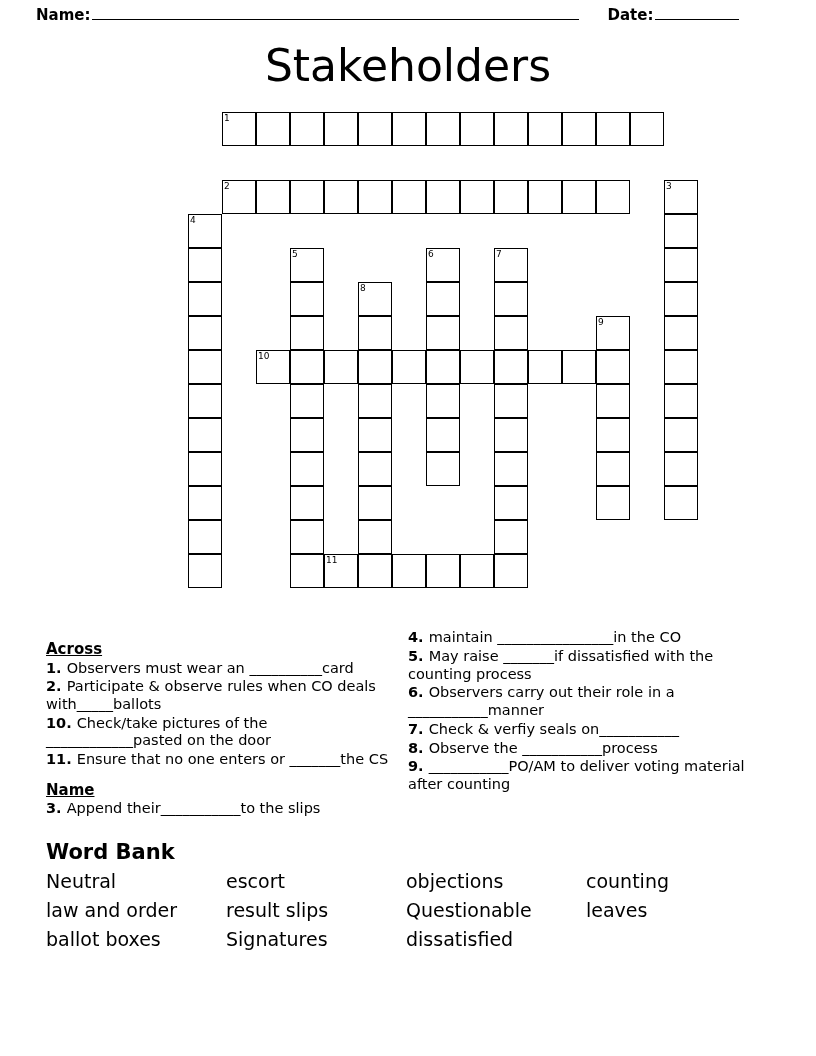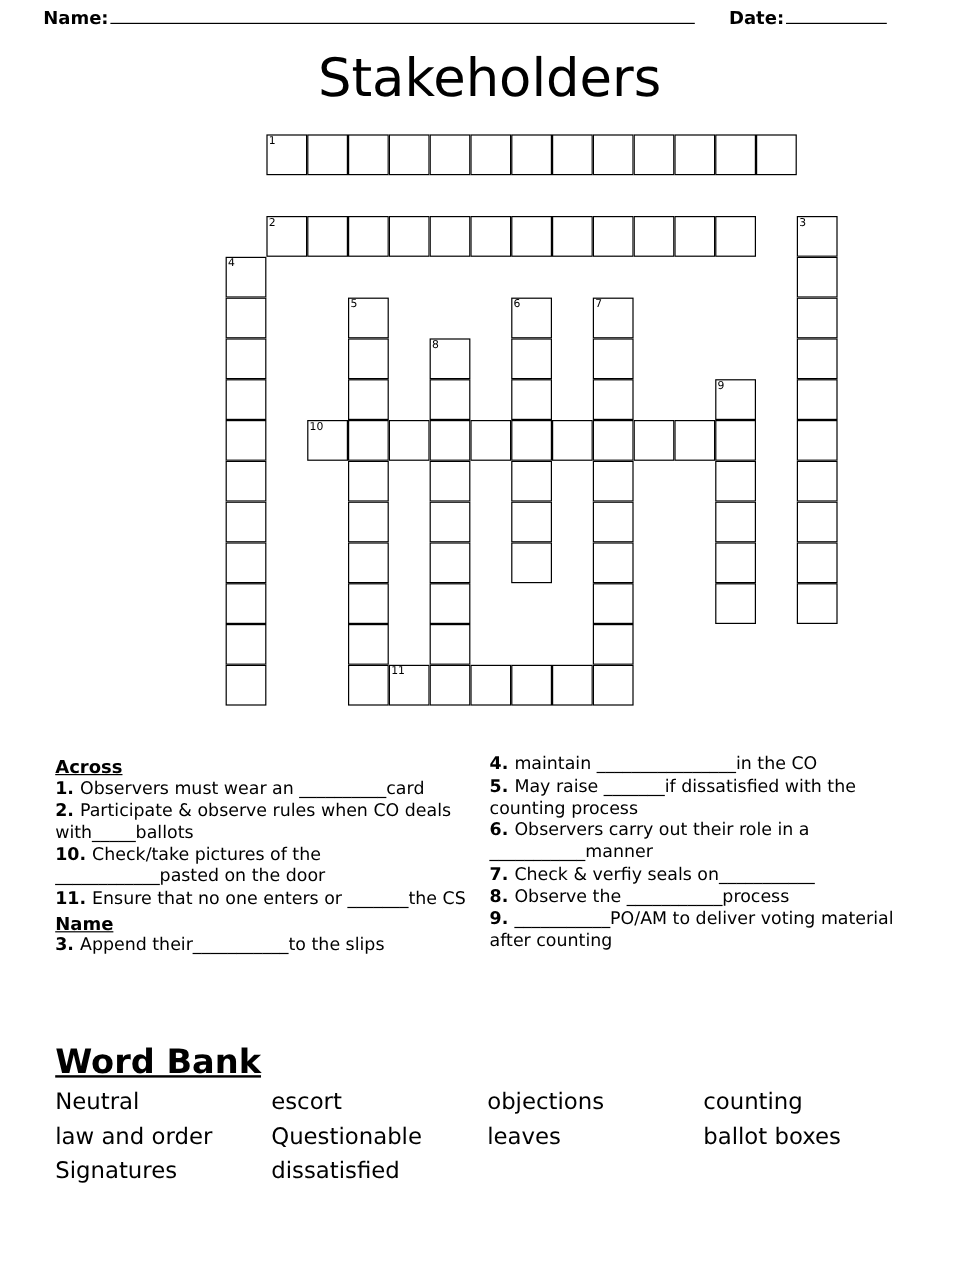--- a/index.html
+++ b/index.html
@@ -87,42 +87,40 @@
   .clue-col {
     position: absolute;
     top: 0;
   }
   .col-left { left: 10px; width: 352px; }
   .col-right { left: 372px; width: 360px; }
   .clue-head {
     font-weight: bold;
     text-decoration: underline;
     font-size: 15px;
-    margin: 2px 0 1px 0;
+    margin: 12px 0 1px 0;
     display: block;
   }
   .clue {
     margin: 1px 0;
     display: block;
   }
   .clue b { font-weight: bold; }
 
   
   .wordbank {
     position: absolute;
     left: 46px;
     top: 840px;
     width: 720px;
   }
   .wb-title {
     font-weight: bold;
-    text-decoration: underline;
-    font-size: 28px;
+    font-size: 21px;
     margin-bottom: 6px;
-    margin-top: 28px;
   }
   .wb-grid {
     display: grid;
     grid-template-columns: 180px 180px 180px 180px;
     row-gap: 7px;
     font-size: 19px;
   }
   .wb-item { white-space: nowrap; }
 </style>
 </head>
@@ -289,20 +287,21 @@
   </div>
 
   <div class="wordbank">
     <div class="wb-title">Word Bank</div>
     <div class="wb-grid" id="wb-grid">
         <div class="wb-item">Neutral</div>
         <div class="wb-item">escort</div>
         <div class="wb-item">objections</div>
         <div class="wb-item">counting</div>
         <div class="wb-item">law and order</div>
+        <div class="wb-item">result slips</div>
         <div class="wb-item">Questionable</div>
         <div class="wb-item">leaves</div>
         <div class="wb-item">ballot boxes</div>
         <div class="wb-item">Signatures</div>
         <div class="wb-item">dissatisfied</div>
       </div>
   </div>
 
 </div>
 

